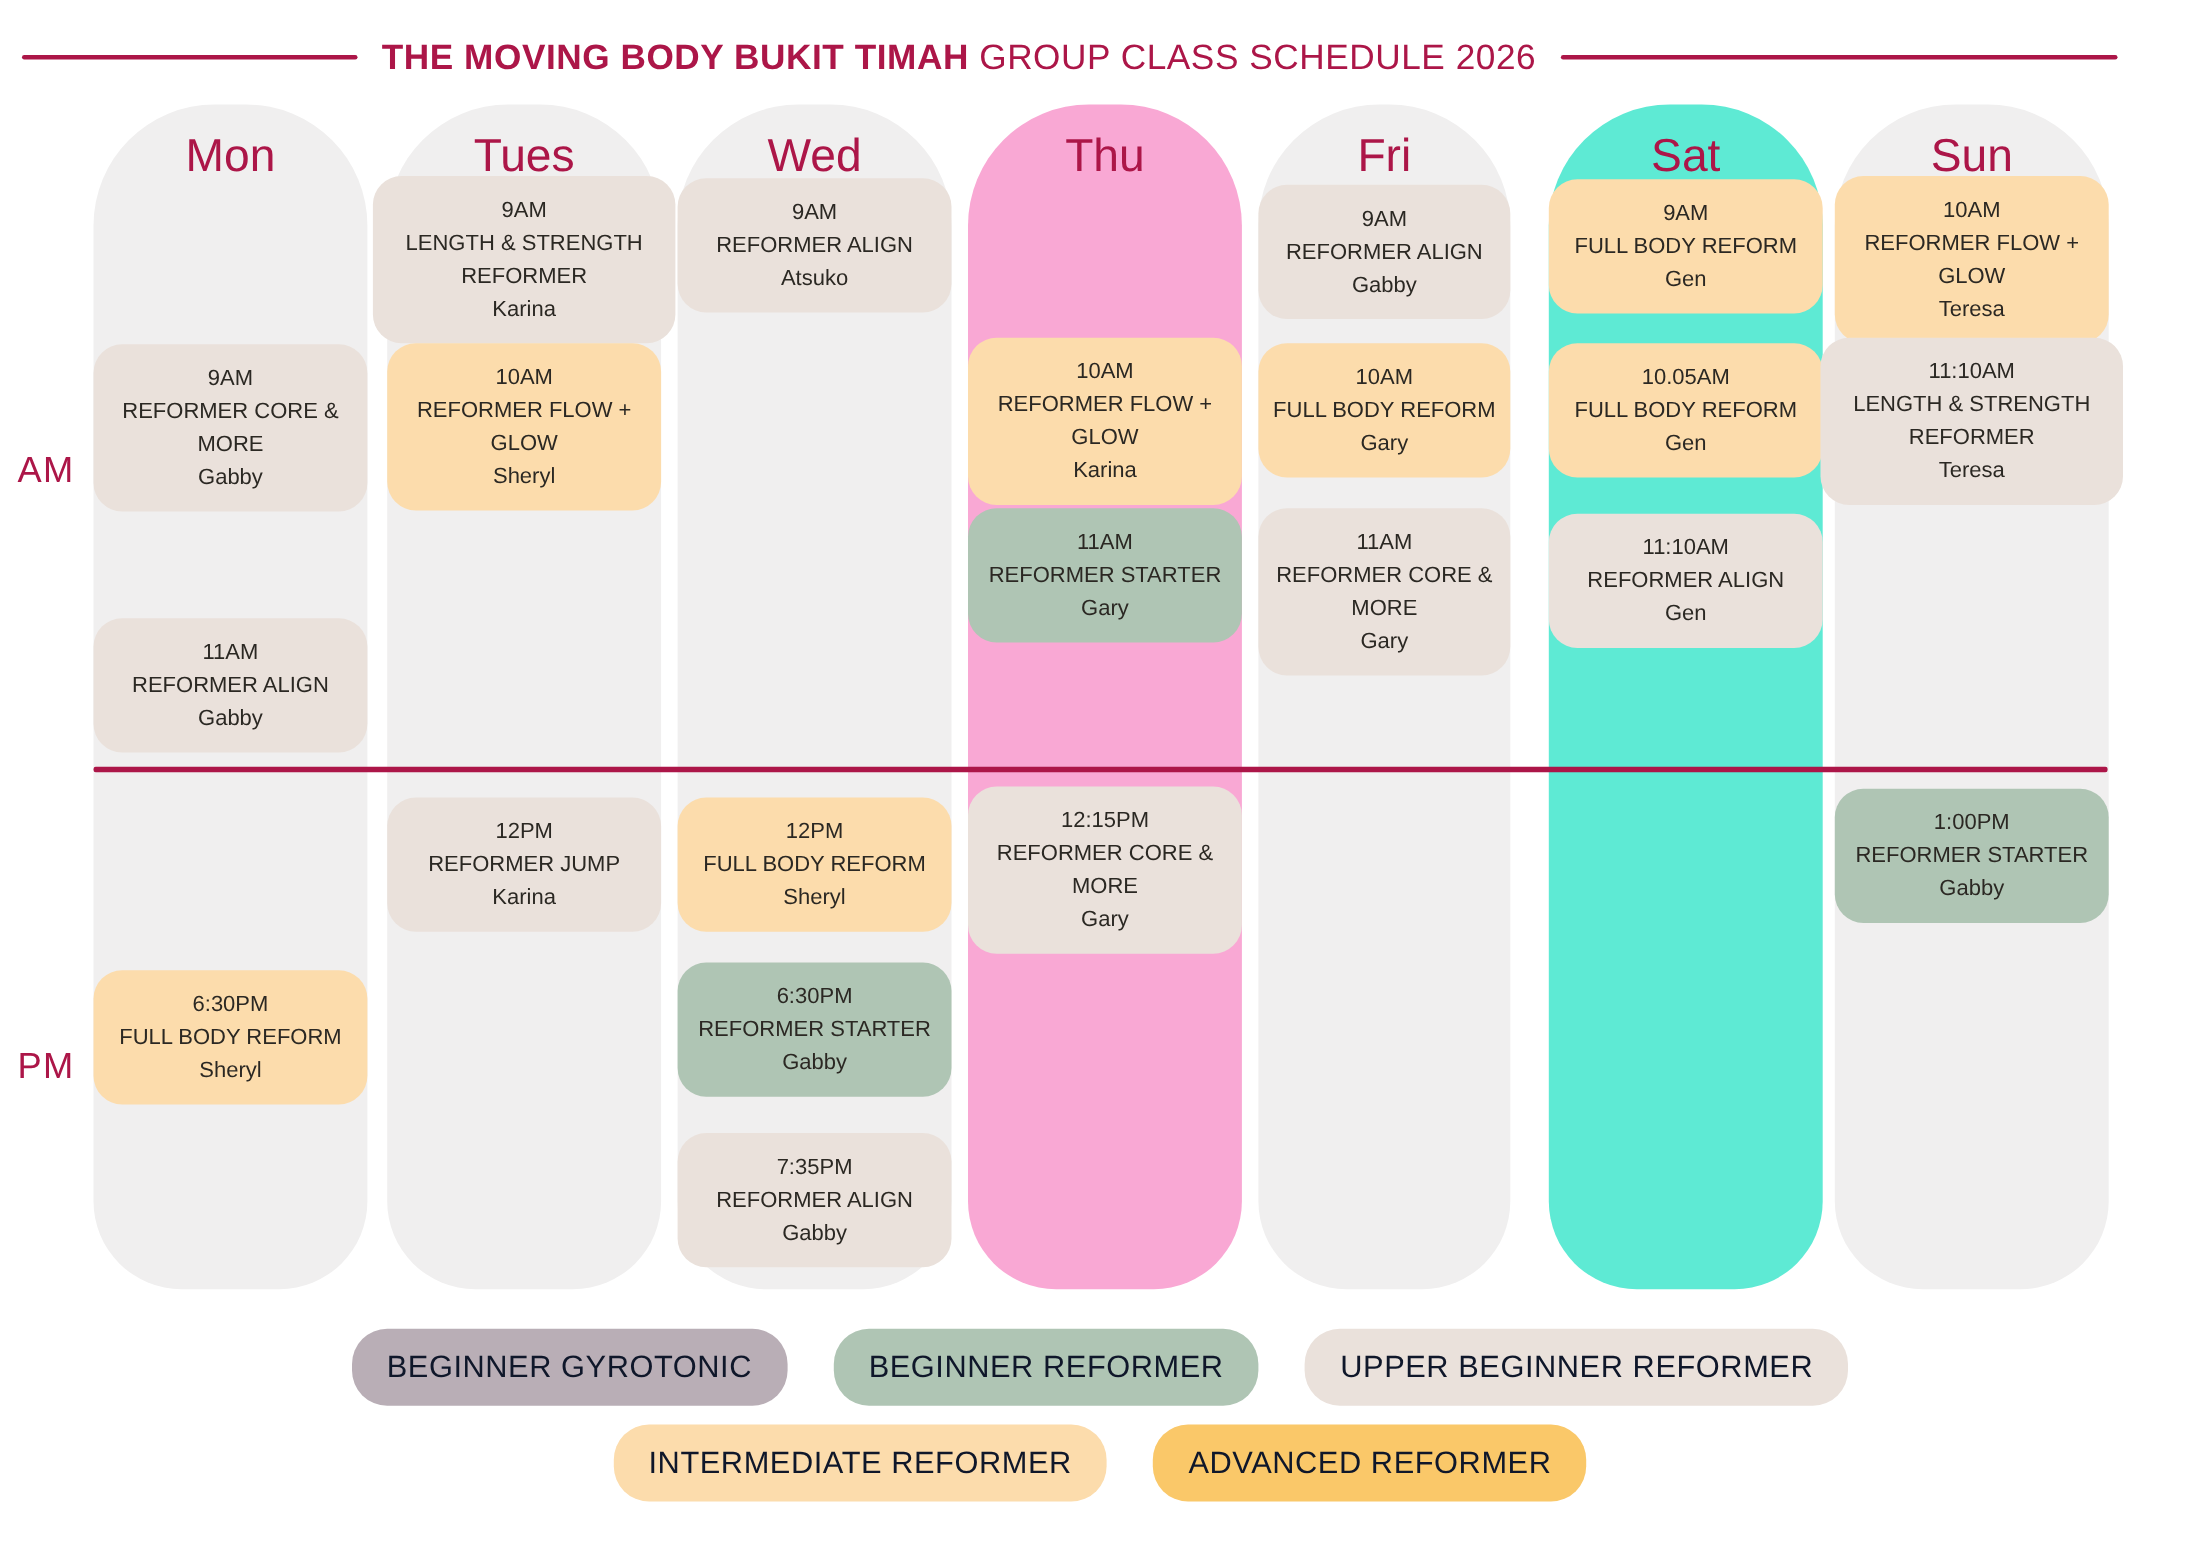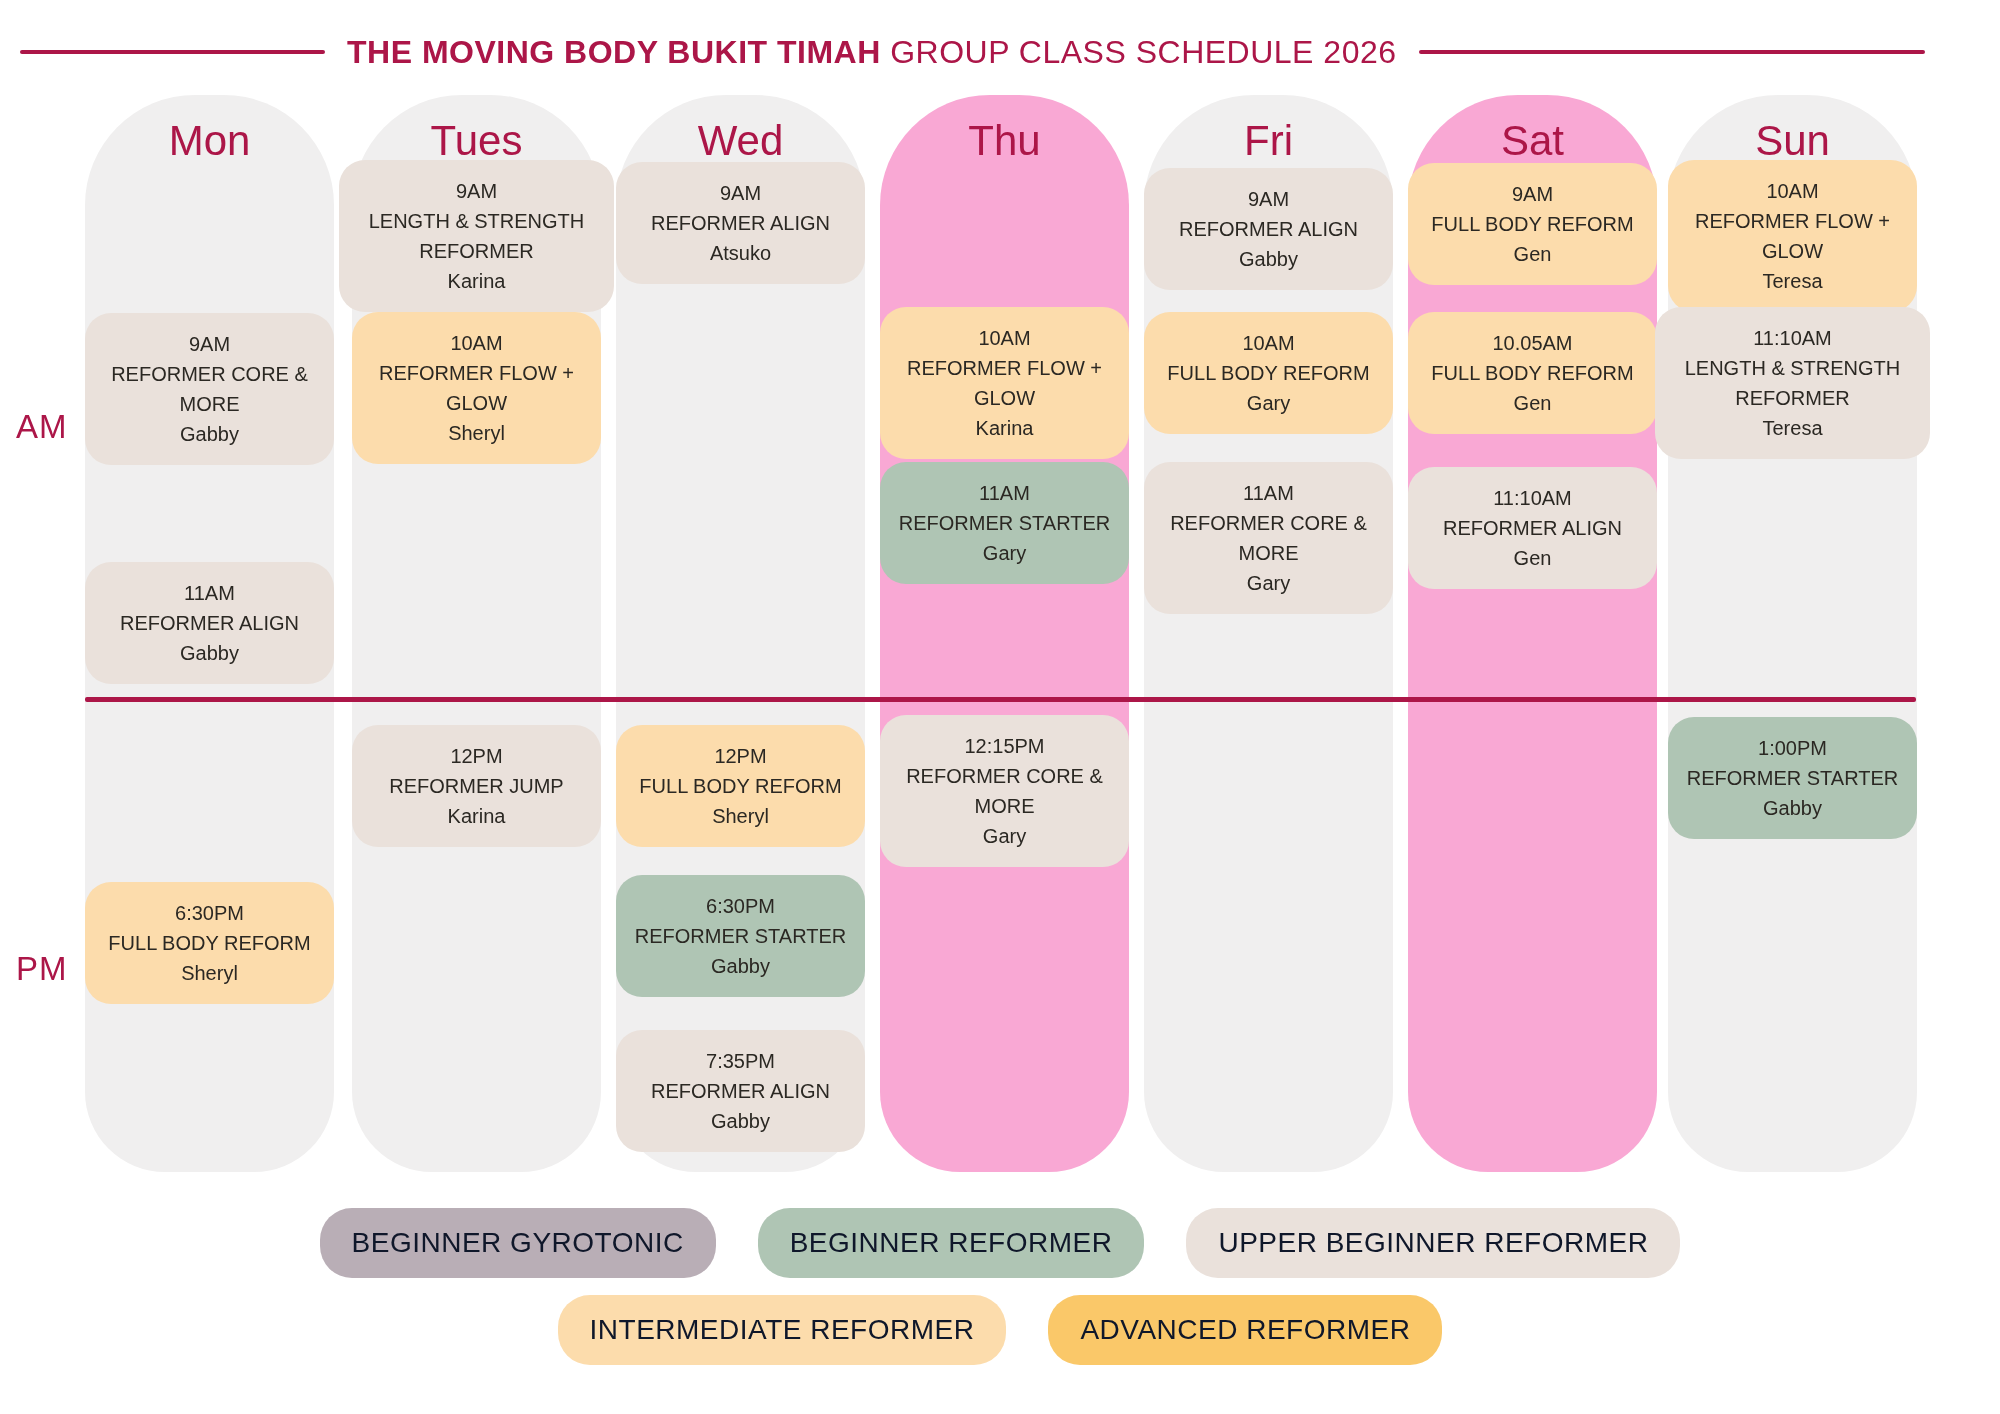--- a/index.html
+++ b/index.html
@@ -156,39 +156,39 @@
           <div>11AM</div>
           <div>REFORMER STARTER</div>
           <div>Gary</div>
         </div>
         <div class="card" style="top: 620px; background: rgb(234, 225, 219);">
           <div>12:15PM</div>
           <div>REFORMER CORE &amp; MORE</div>
           <div>Gary</div>
         </div>
       </div>
-      <div class="day-col" style="left: 1144px; width: 249px; background: rgb(240, 239, 239);">
+      <div class="day-col" style="left: 1144px; width: 229px; background: rgb(240, 239, 239);">
         <div class="day-header" style="color: rgb(172, 22, 72);">Fri</div>
         <div class="card" style="top: 73px; background: rgb(234, 225, 219);">
           <div>9AM</div>
           <div>REFORMER ALIGN</div>
           <div>Gabby</div>
         </div>
         <div class="card" style="top: 217px; background: rgb(252, 220, 172);">
           <div>10AM</div>
           <div>FULL BODY REFORM</div>
           <div>Gary</div>
         </div>
         <div class="card" style="top: 367px; background: rgb(234, 225, 219);">
           <div>11AM</div>
           <div>REFORMER CORE &amp; MORE</div>
           <div>Gary</div>
         </div>
       </div>
-      <div class="day-col" style="left: 1408px; width: 249px; background: #f9a8d4;">
+      <div class="day-col" style="left: 1408px; width: 249px; background: #5eead4;">
         <div class="day-header" style="color: rgb(172, 22, 72);">Sat</div>
         <div class="card" style="top: 68px; background: rgb(252, 220, 172);">
           <div>9AM</div>
           <div>FULL BODY REFORM</div>
           <div>Gen</div>
         </div>
         <div class="card" style="top: 217px; background: rgb(252, 220, 172);">
           <div>10.05AM</div>
           <div>FULL BODY REFORM</div>
           <div>Gen</div>

